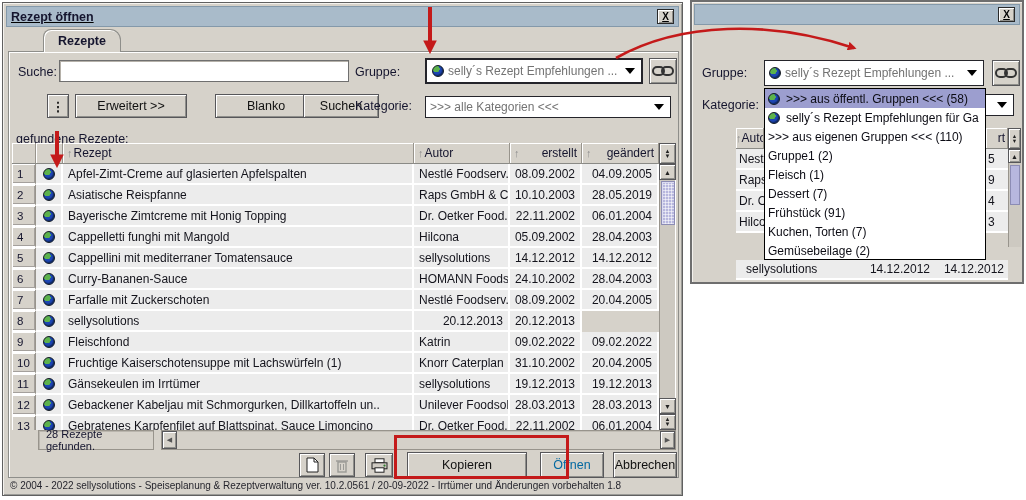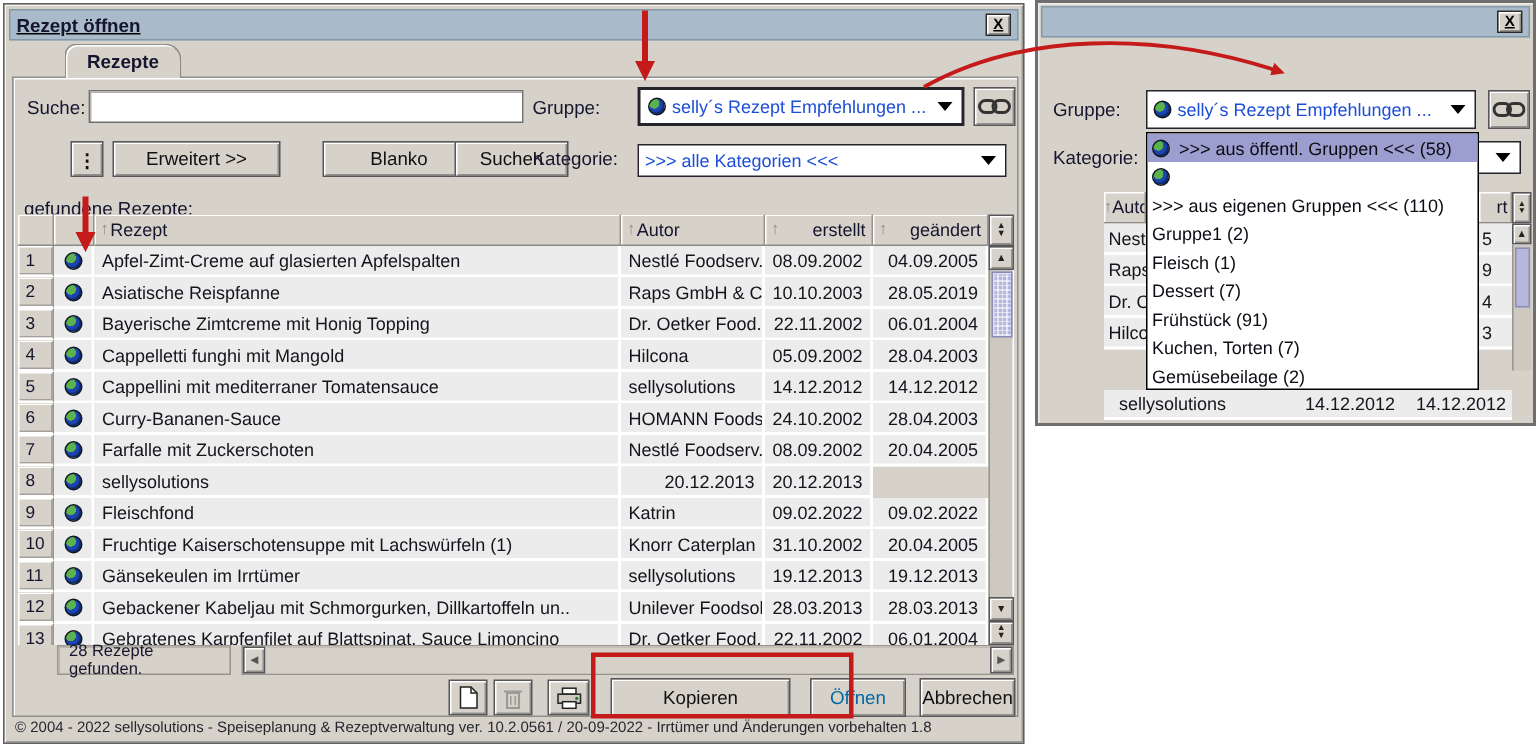--- a/index.html
+++ b/index.html
@@ -32,21 +32,21 @@
   .tab { position:absolute; left:40px; top:26px; width:78px; height:23px; background:#d6d2ca;
          border:1px solid #8e8e8a; border-bottom:none; border-radius:8px 11px 0 0;
          box-shadow: inset 1px 1px 0 #fff; z-index:2;
          display:flex; align-items:center; justify-content:center; font-weight:bold; font-size:12.5px; color:#15152e; }
   .content { position:absolute; left:5px; top:48px; width:671px; height:427px;
              border:1px solid #8e8e8a; box-shadow: inset 1px 1px 0 #fff; z-index:1; }
   .lbl { position:absolute; font-size:12.5px; color:#15152e; }
   .input { position:absolute; background:#fff; border:1px solid #6f6f6f;
            box-shadow: inset 1px 1px 0 #b5b1a9; font-size:12px; padding:2px 4px; color:#111; }
 
-  .ctext { font-size:12px; color:#1d4ed8; white-space:nowrap; overflow:hidden; margin-left:4px; }
+  .ctext { font-size:12px; color:#737373; white-space:nowrap; overflow:hidden; margin-left:4px; }
   .linkbtn { position:absolute; }
 
   .results-lbl { position:absolute; left:7px; top:80px; font-size:12.5px; color:#15152e; }
 
   
   .table { position:absolute; left:3px; top:91px; width:664px; height:287px; background:#d6d2ca; }
   .tgrid { display:grid; grid-template-columns:24px 27px 1fr 96px 72px 77px; width:647px; }
   .thead  { height:21px; }
   .th { background:#d6d2ca; border-right:1px solid #98948c; border-bottom:1px solid #8a8a86;
         box-shadow: inset 1px 1px 0 #fff; font-size:12px; color:#15152e;
@@ -423,20 +423,21 @@
 
     <div class="popup">
       <div class="pitem sel">
           <span class="globe"></span>
           <span class="pad"></span>
           <span>&gt;&gt;&gt; aus öffentl. Gruppen &lt;&lt;&lt; (58)</span>
         </div>
       <div class="pitem">
           <span class="globe"></span>
           <span class="pad"></span>
+          <span>selly´s  Rezept Empfehlungen für Ga</span>
         </div>
       <div class="pitem">
           <span>&gt;&gt;&gt; aus eigenen Gruppen &lt;&lt;&lt; (110)</span>
         </div>
       <div class="pitem">
           <span>Gruppe1 (2)</span>
         </div>
       <div class="pitem">
           <span>Fleisch (1)</span>
         </div>

